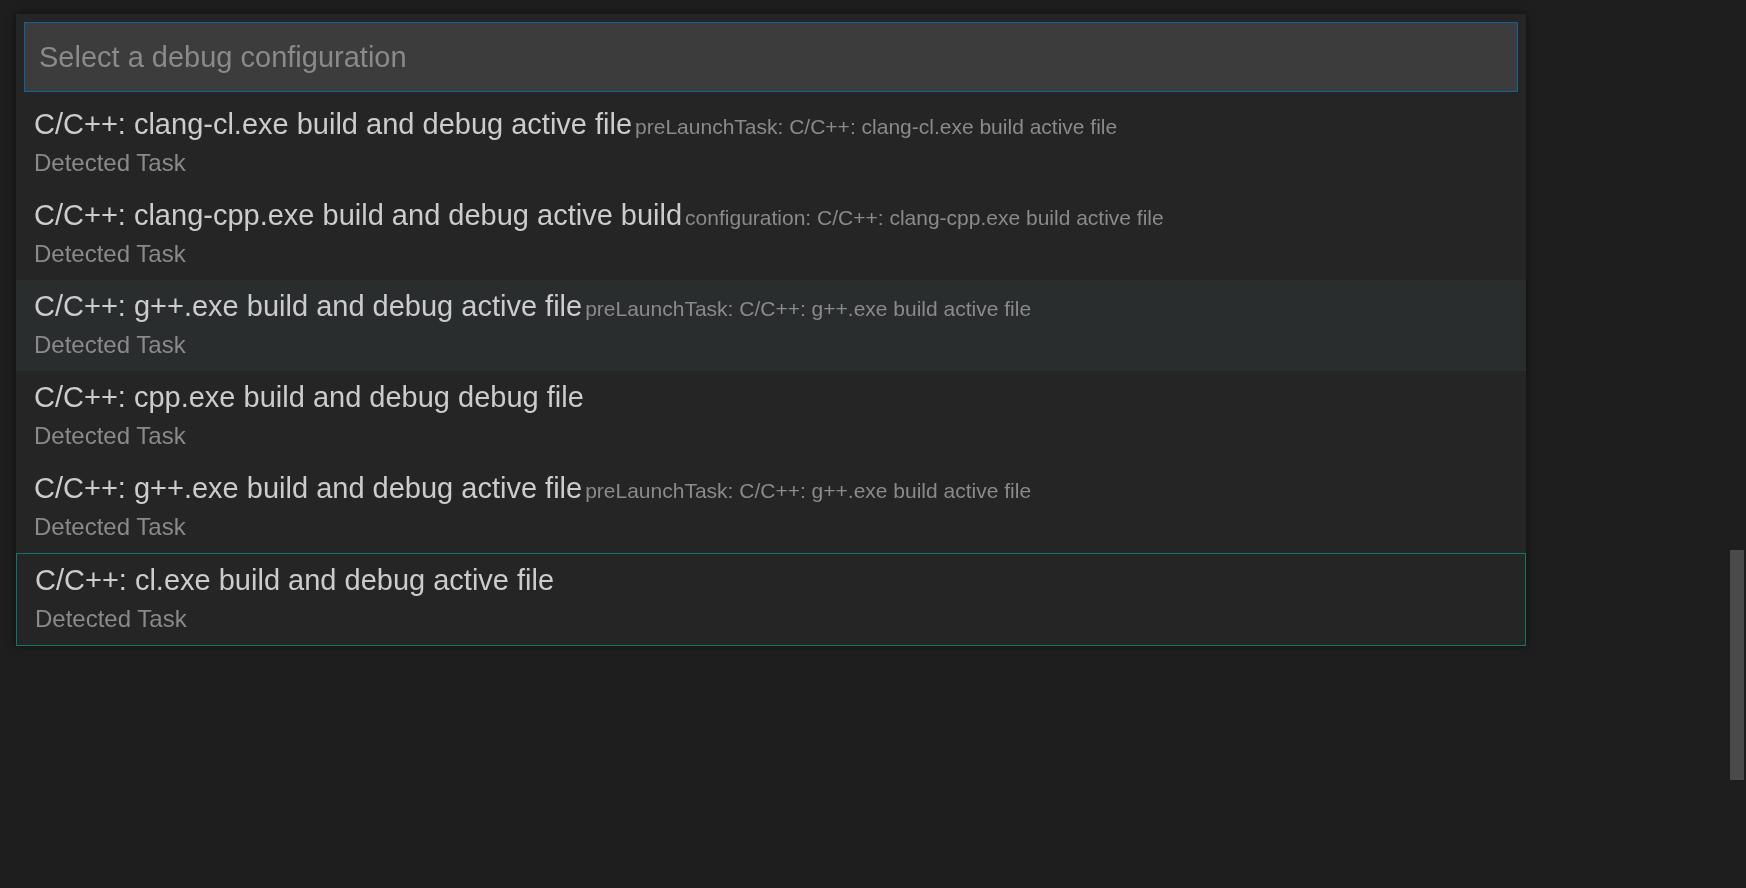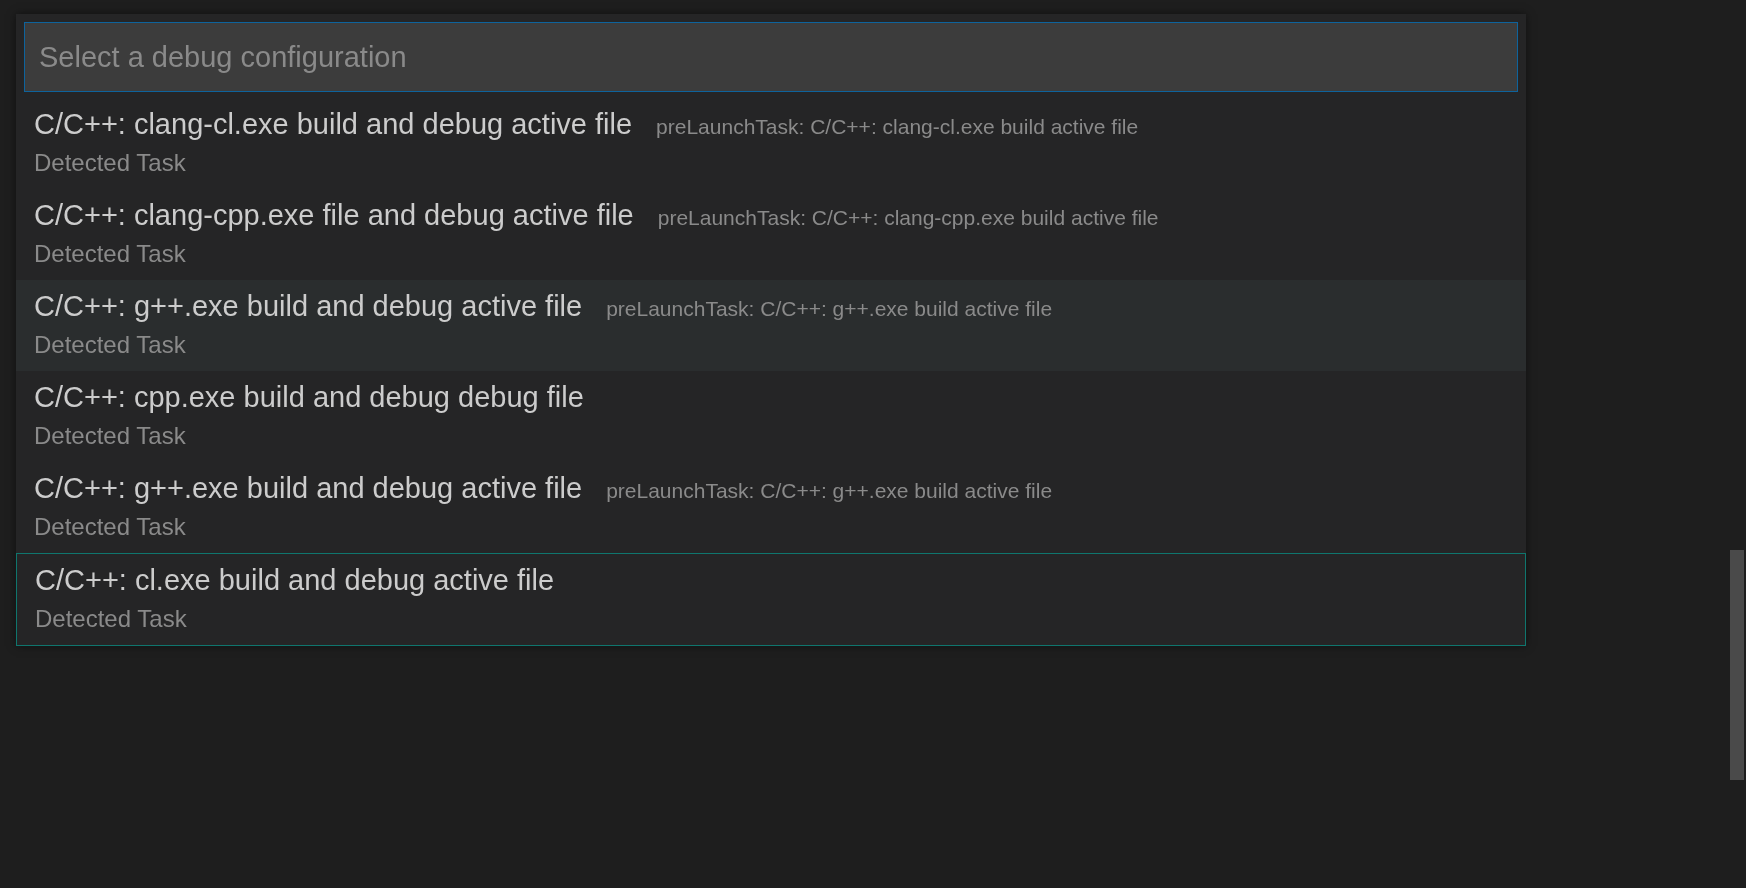--- a/index.html
+++ b/index.html
@@ -52,21 +52,21 @@
     .option-item.hovered {
       background-color: #2a2d2e;
     }
     .option-item.highlighted {
       border: 1px solid #0f766e;
     }
     .option-row {
       display: flex;
       align-items: baseline;
       flex-wrap: wrap;
-      gap: 24px;
+      gap: 3px;
     }
     .option-label {
       color: #cccccc;
       font-size: 29px;
       font-weight: 400;
     }
     .option-description {
       color: #8a8a8a;
       font-size: 21px;
       font-weight: 400;
@@ -97,22 +97,22 @@
   <div class="options-list" id="options-list">
   <div class="option-item">
         <div class="option-row">
           <span class="option-label">C/C++: clang-cl.exe build and debug active file</span>
           <span class="option-description">preLaunchTask: C/C++: clang-cl.exe build active file</span>
         </div>
         <div class="option-detail">Detected Task</div>
       </div>
       <div class="option-item">
         <div class="option-row">
-          <span class="option-label">C/C++: clang-cpp.exe file and debug active file</span>
-          <span class="option-description">preLaunchTask: C/C++: clang-cpp.exe build active file</span>
+          <span class="option-label">C/C++: clang-cpp.exe build and debug active build</span>
+          <span class="option-description">configuration: C/C++: clang-cpp.exe build active file</span>
         </div>
         <div class="option-detail">Detected Task</div>
       </div>
       <div class="option-item hovered">
         <div class="option-row">
           <span class="option-label">C/C++: g++.exe build and debug active file</span>
           <span class="option-description">preLaunchTask: C/C++: g++.exe build active file</span>
         </div>
         <div class="option-detail">Detected Task</div>
       </div>

